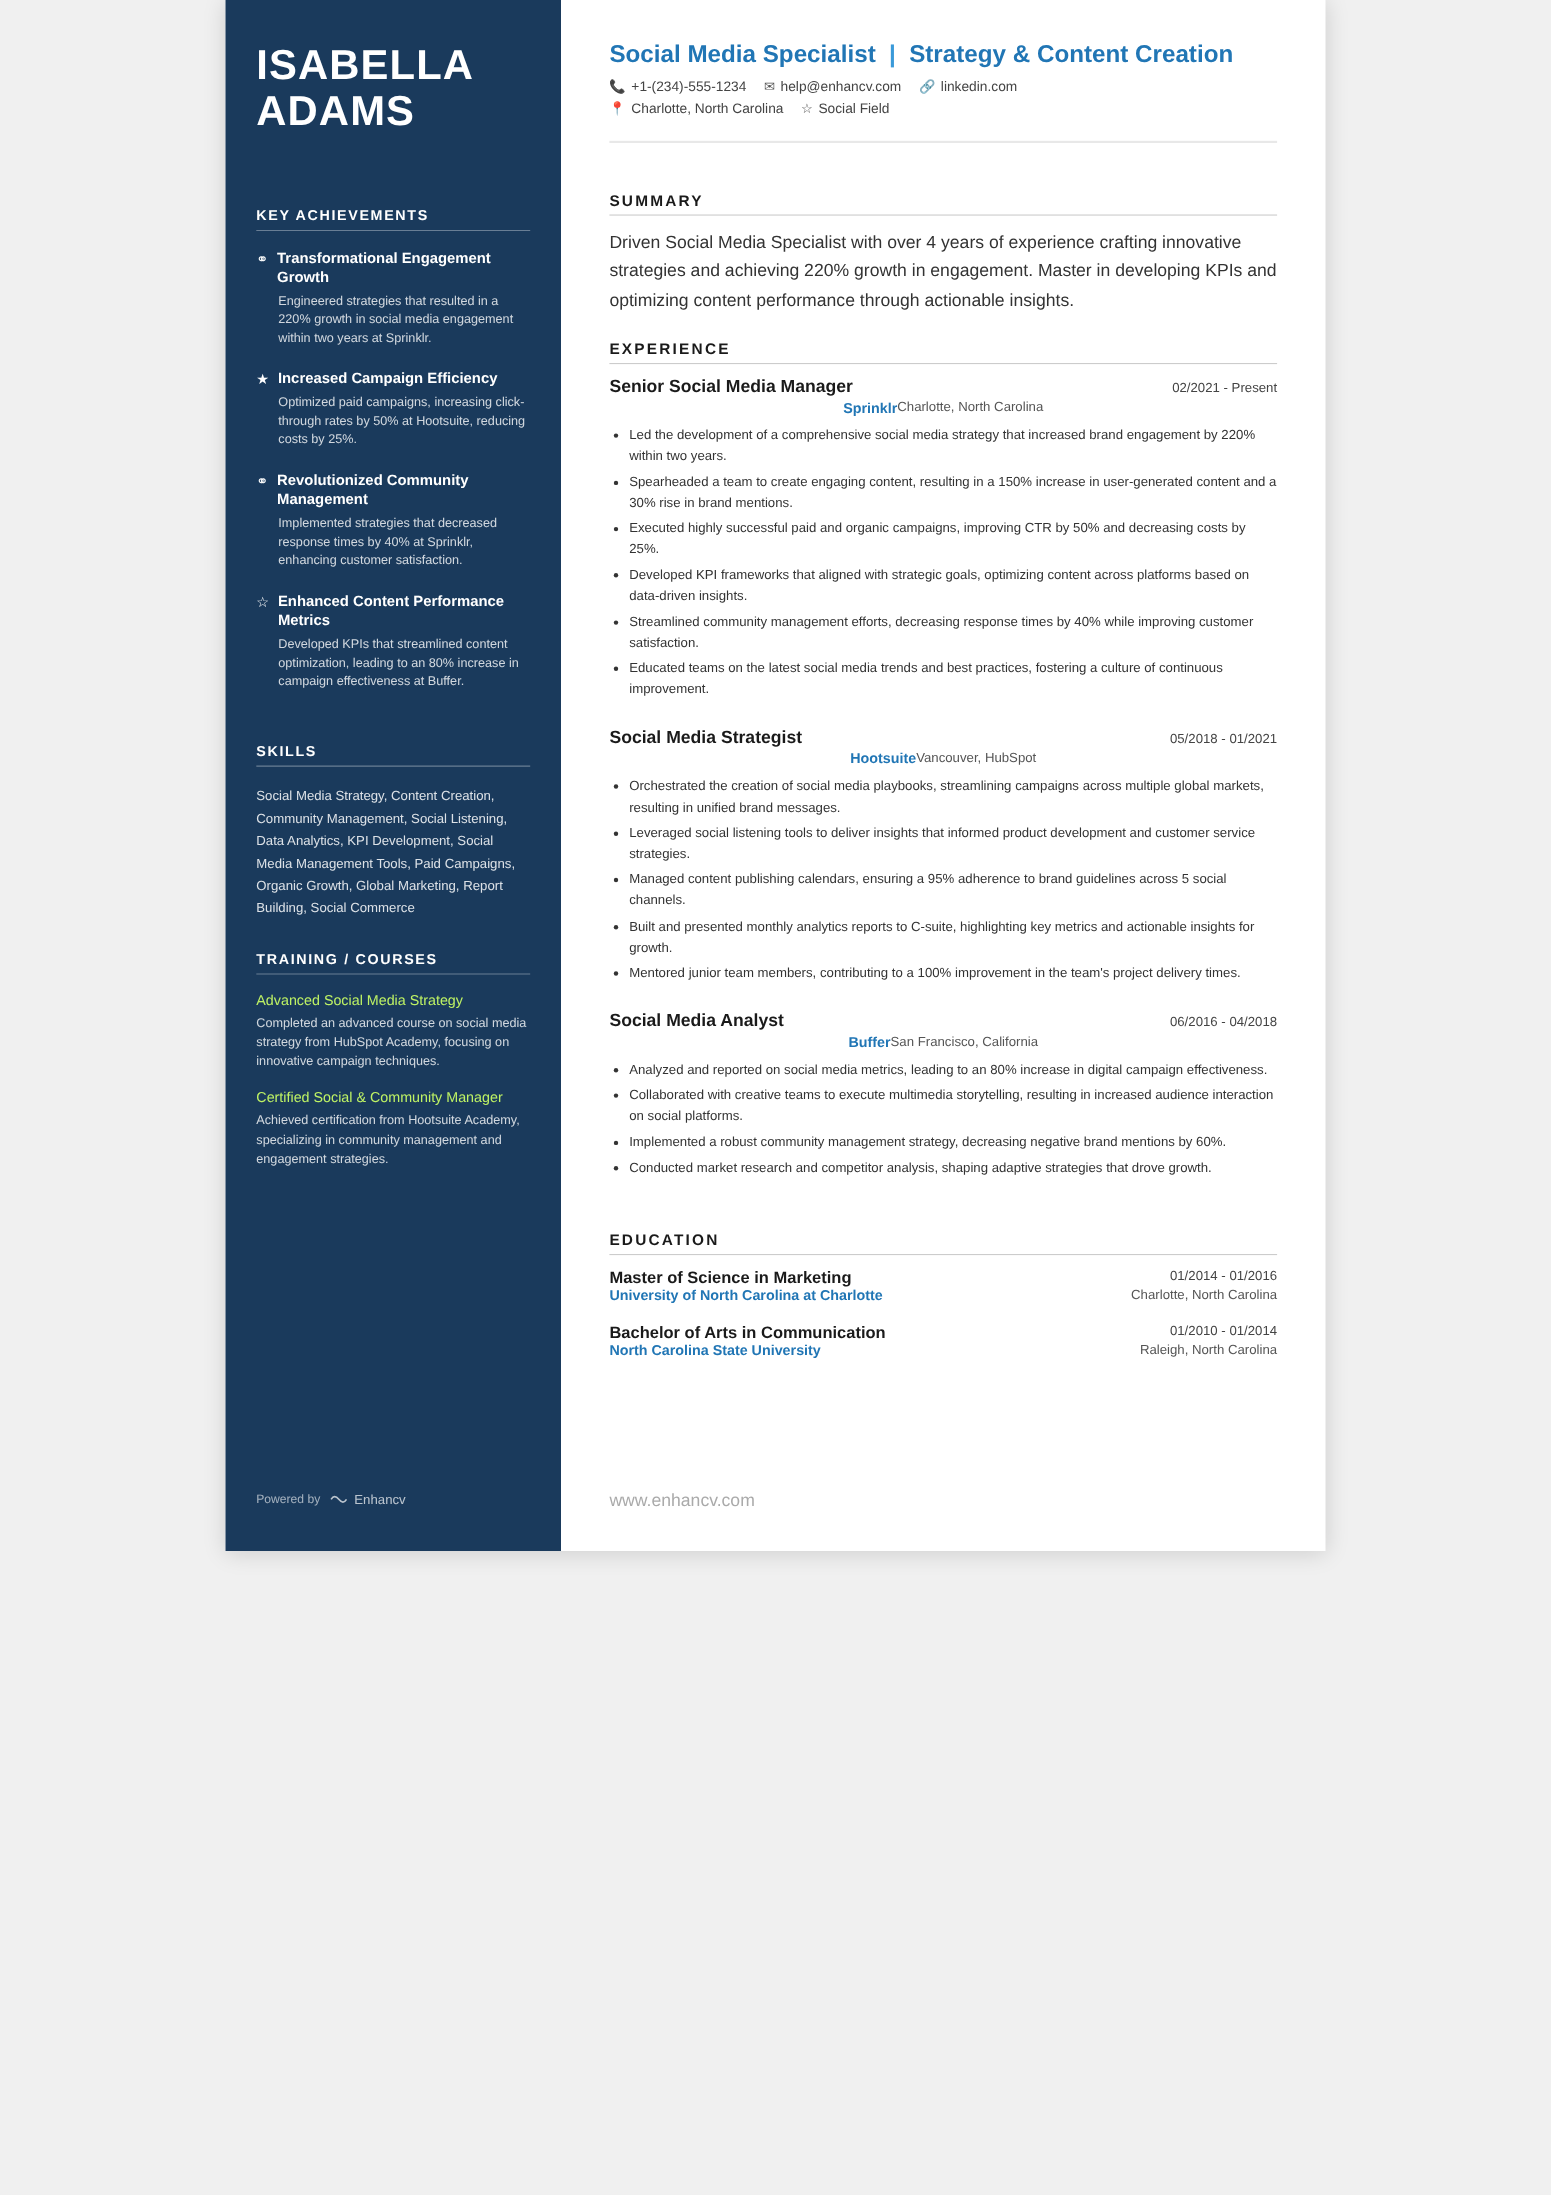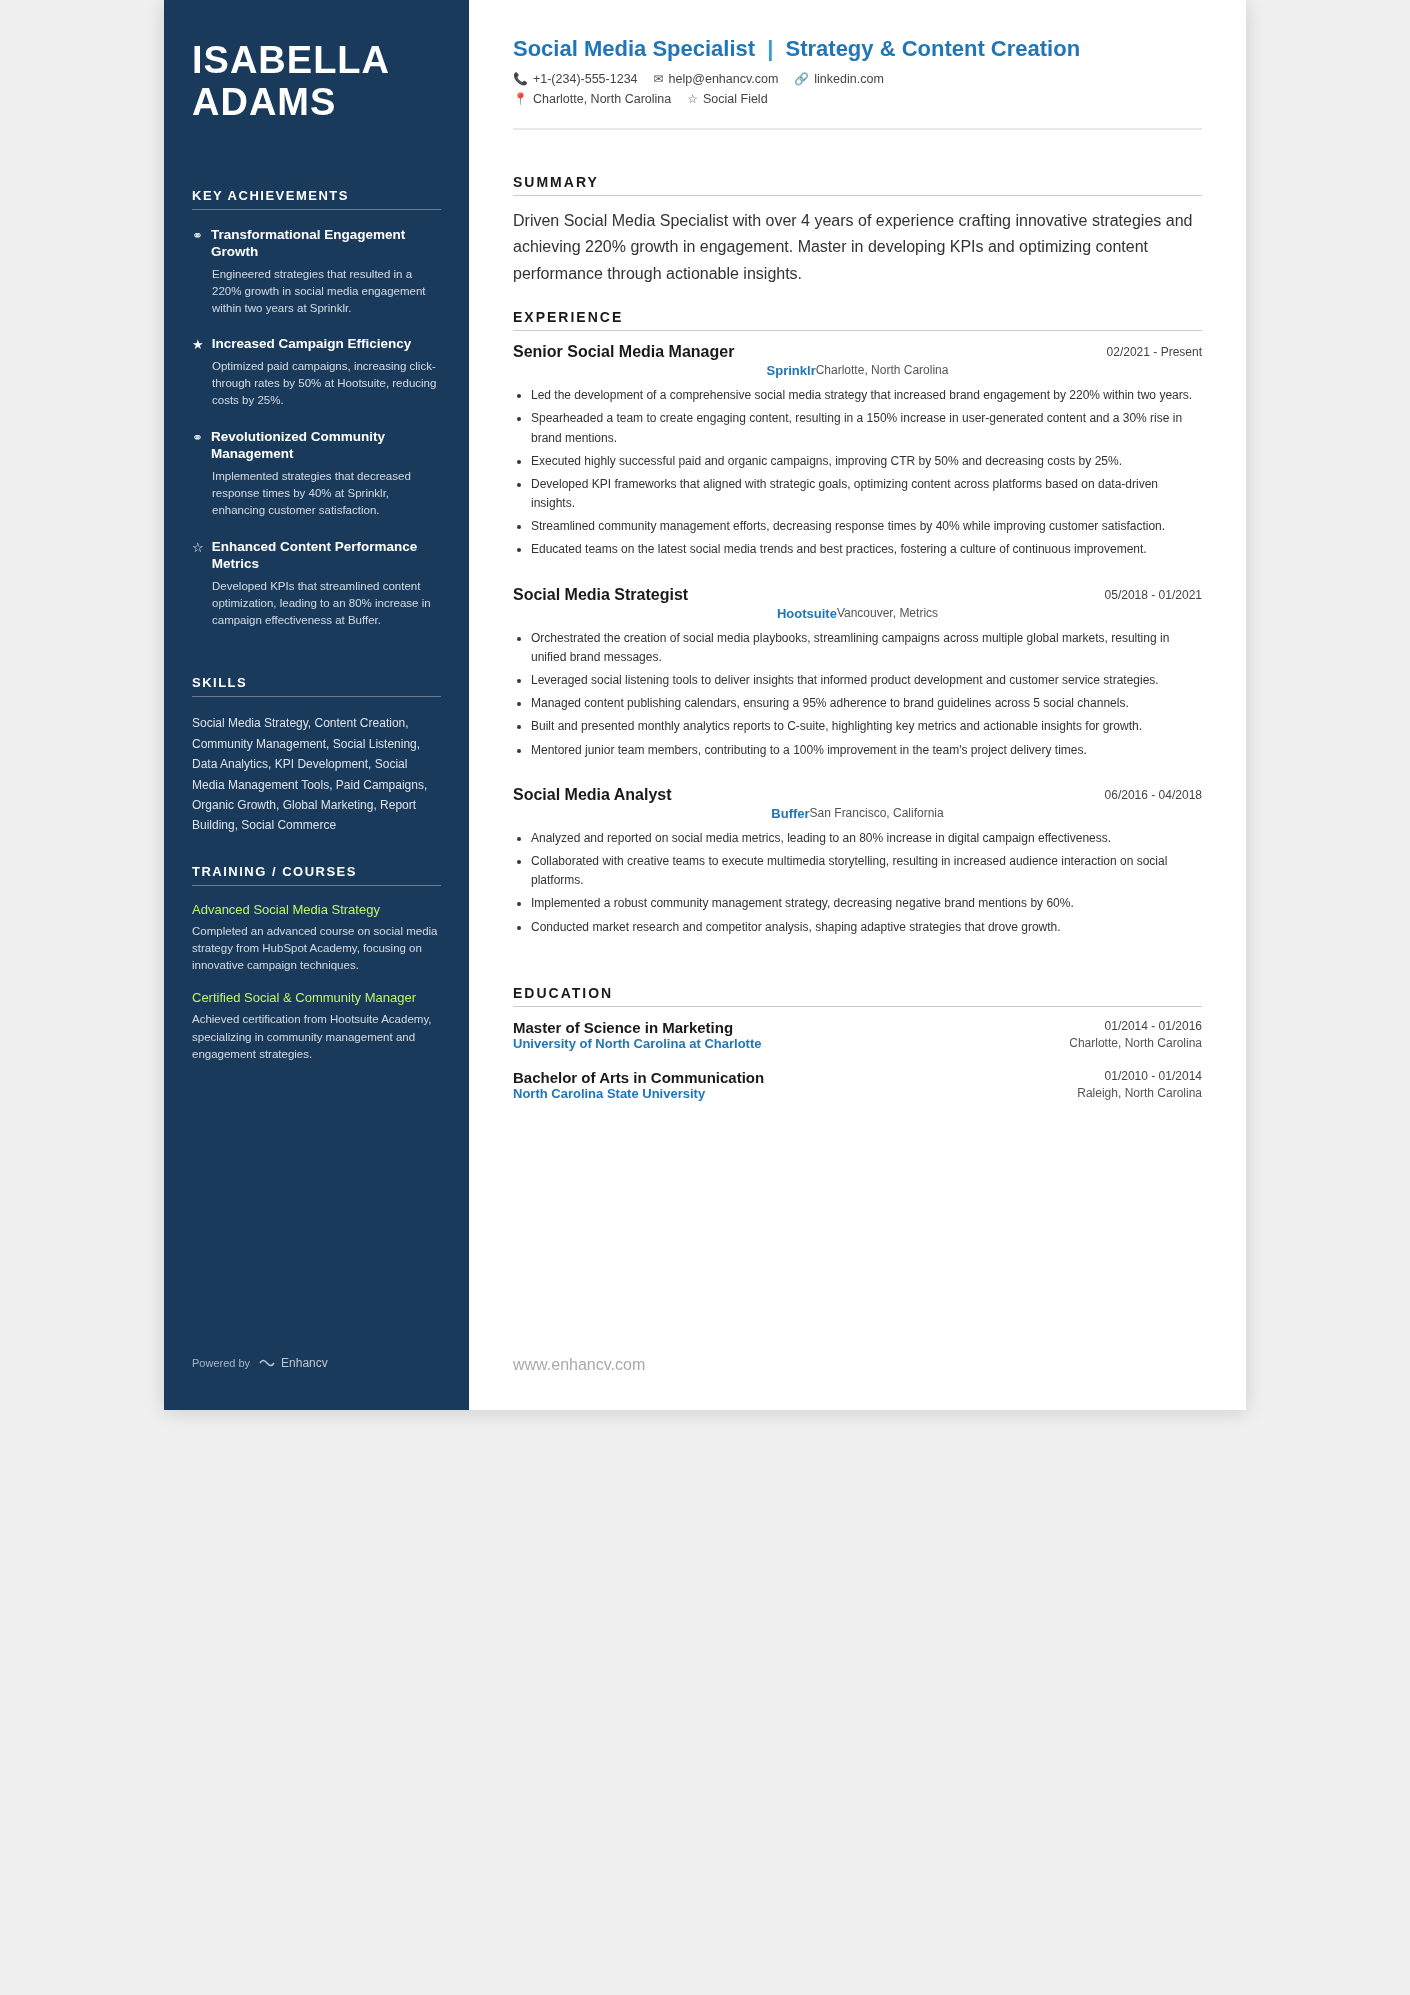--- a/index.html
+++ b/index.html
@@ -5,21 +5,21 @@
     * { margin: 0; padding: 0; box-sizing: border-box; }
     body {
       font-family: 'Arial', sans-serif;
       background: #f0f0f0;
       display: flex;
       justify-content: center;
       align-items: flex-start;
       min-height: 100vh;
     }
     .resume {
-      width: 1082px;
+      width: 1000px;
       min-height: 1410px;
       background: white;
       display: flex;
       flex-direction: row;
       box-shadow: 0 2px 20px rgba(0,0,0,0.15);
     }
     
     .sidebar {
       width: 305px;
       min-width: 305px;
@@ -386,21 +386,21 @@
       </ul>
     </div>
 
     <div class="experience-entry">
       <div class="exp-header">
         <span class="exp-title">Social Media Strategist</span>
         <span class="exp-date">05/2018 - 01/2021</span>
       </div>
       <div class="exp-subrow">
         <span class="exp-company">Hootsuite</span>
-        <span class="exp-location">Vancouver, Metrics</span>
+        <span class="exp-location">Vancouver, HubSpot</span>
       </div>
       <ul class="exp-bullets">
         <li>Orchestrated the creation of social media playbooks, streamlining campaigns across multiple global markets, resulting in unified brand messages.</li>
         <li>Leveraged social listening tools to deliver insights that informed product development and customer service strategies.</li>
         <li>Managed content publishing calendars, ensuring a 95% adherence to brand guidelines across 5 social channels.</li>
         <li>Built and presented monthly analytics reports to C-suite, highlighting key metrics and actionable insights for growth.</li>
         <li>Mentored junior team members, contributing to a 100% improvement in the team's project delivery times.</li>
       </ul>
     </div>
 

